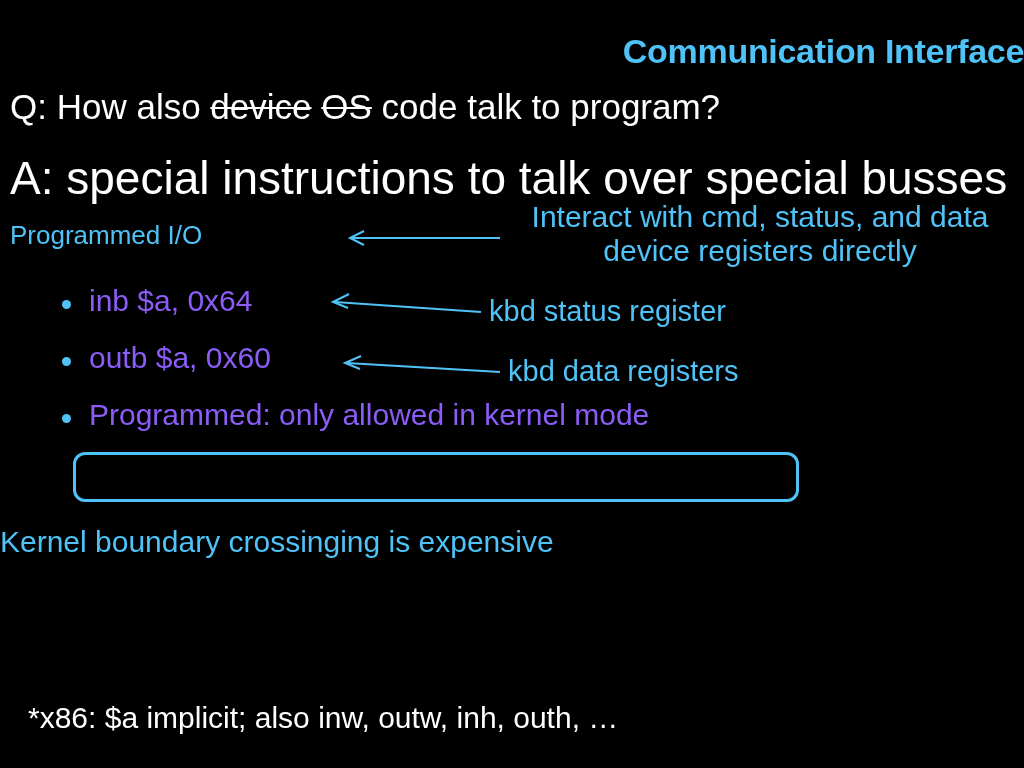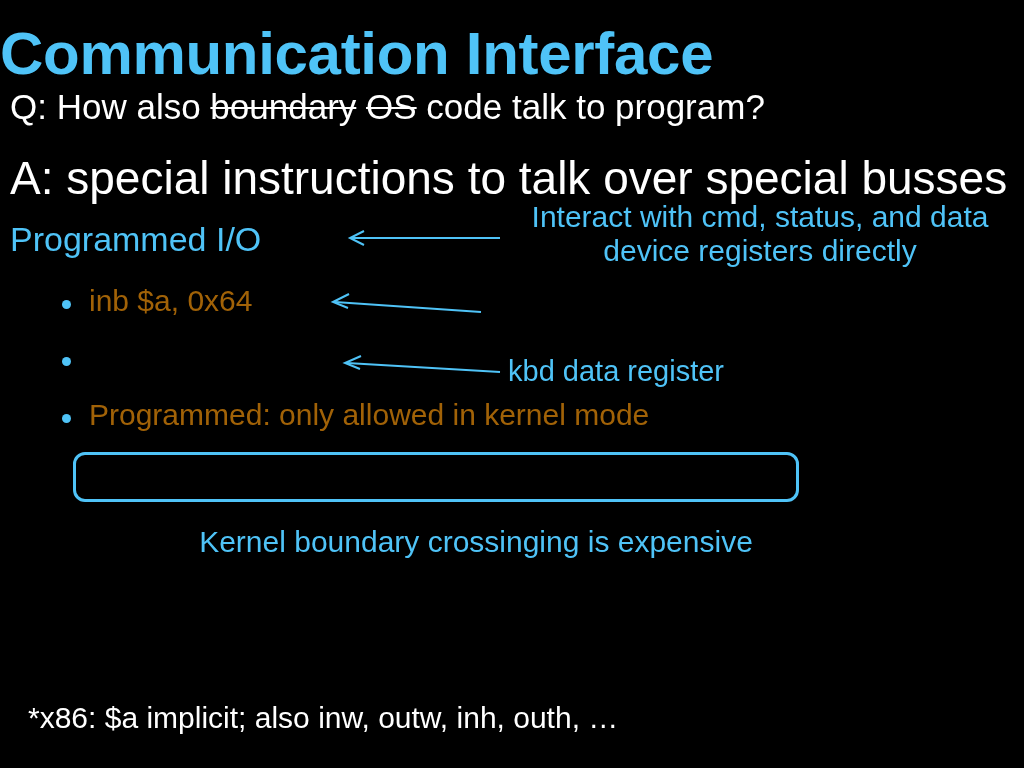--- a/index.html
+++ b/index.html
@@ -19,24 +19,24 @@
     position: relative;
     width: 1024px;
     height: 768px;
     background: #000000;
   }
 
   
   .title {
     position: absolute;
     left: 0;
-    top: 22px;
-    width: 1024px;
-    text-align: left;
-    font-size: 60px;
+    top: 34px;
+    width: 1024px;
+    text-align: right;
+    font-size: 34px;
     font-weight: bold;
     color: #4FC3F7;
     letter-spacing: -0.3px;
     line-height: 1.05;
     white-space: nowrap;
   }
 
   
   .qline {
     position: absolute;
@@ -59,21 +59,21 @@
   .strike {
     text-decoration: line-through;
     text-decoration-thickness: 2px;
   }
 
   
   .pio {
     position: absolute;
     left: 10px;
     top: 221px;
-    font-size: 34px;
+    font-size: 26px;
     color: #4FC3F7;
     white-space: nowrap;
     line-height: 1.1;
   }
 
   
   .bullets {
     position: absolute;
     left: 62px;
     top: 284px;
@@ -89,21 +89,21 @@
     width: 9px;
     height: 9px;
     border-radius: 50%;
     background: #4FC3F7;
     margin-top: 16px;
     margin-right: 18px;
     flex: 0 0 auto;
   }
   .bullet-text {
     font-size: 30px;
-    color: #a16207;
+    color: #8b5cf6;
     white-space: nowrap;
     line-height: 1.15;
   }
 
   
   .hlbox {
     position: absolute;
     left: 73px;
     top: 452px;
     width: 726px;
@@ -136,23 +136,21 @@
   }
   .ann-data {
     left: 508px;
     top: 355px;
     font-size: 29px;
   }
   .ann-kernel {
     left: 0px;
     top: 525px;
     width: 880px;
-    text-align: center;
-    font-size: 30px;
-    margin-left: 36px;
+    font-size: 30px;
   }
 
   
   .footnote {
     position: absolute;
     left: 28px;
     top: 701px;
     font-size: 30px;
     color: #ffffff;
     white-space: nowrap;
@@ -168,44 +166,46 @@
     pointer-events: none;
   }
 </style>
 </head>
 <body>
 
 <div class="slide">
 
   <div class="title">Communication Interface</div>
 
-  <div class="qline"><span>Q: How also </span><span class="strike">boundary</span><span>  </span><span class="strike">OS</span><span> code talk to program?</span></div>
+  <div class="qline"><span>Q: How also </span><span class="strike">device</span><span>  </span><span class="strike">OS</span><span> code talk to program?</span></div>
 
   <div class="aline">A: special instructions to talk over special busses</div>
 
   <div class="pio">Programmed I/O</div>
 
   <div class="bullets">
     <div class="bullet-row">
       <span class="bullet-dot"></span>
       <span class="bullet-text">inb $a, 0x64</span>
     </div>
     <div class="bullet-row">
       <span class="bullet-dot"></span>
+      <span class="bullet-text">outb $a, 0x60</span>
     </div>
     <div class="bullet-row">
       <span class="bullet-dot"></span>
       <span class="bullet-text">Programmed: only allowed in kernel mode</span>
     </div>
   </div>
 
   <div class="hlbox"></div>
 
   <div class="ann ann-interact">Interact with cmd, status, and data device registers directly</div>
-  <div class="ann ann-data">kbd data register</div>
+  <div class="ann ann-status">kbd status register</div>
+  <div class="ann ann-data">kbd data registers</div>
   <div class="ann ann-kernel">Kernel boundary crossinging is expensive</div>
 
   <div class="footnote">*x86: $a implicit; also inw, outw, inh, outh, …</div>
 
   <svg class="arrows" viewBox="0 0 1024 768">
 
     <g>
       <line x1="500" y1="238" x2="352" y2="238" stroke="#4FC3F7" stroke-width="2"></line>
       <polyline points="364,231 350,238 364,245" fill="none" stroke="#4FC3F7" stroke-width="2"></polyline>
     </g>

